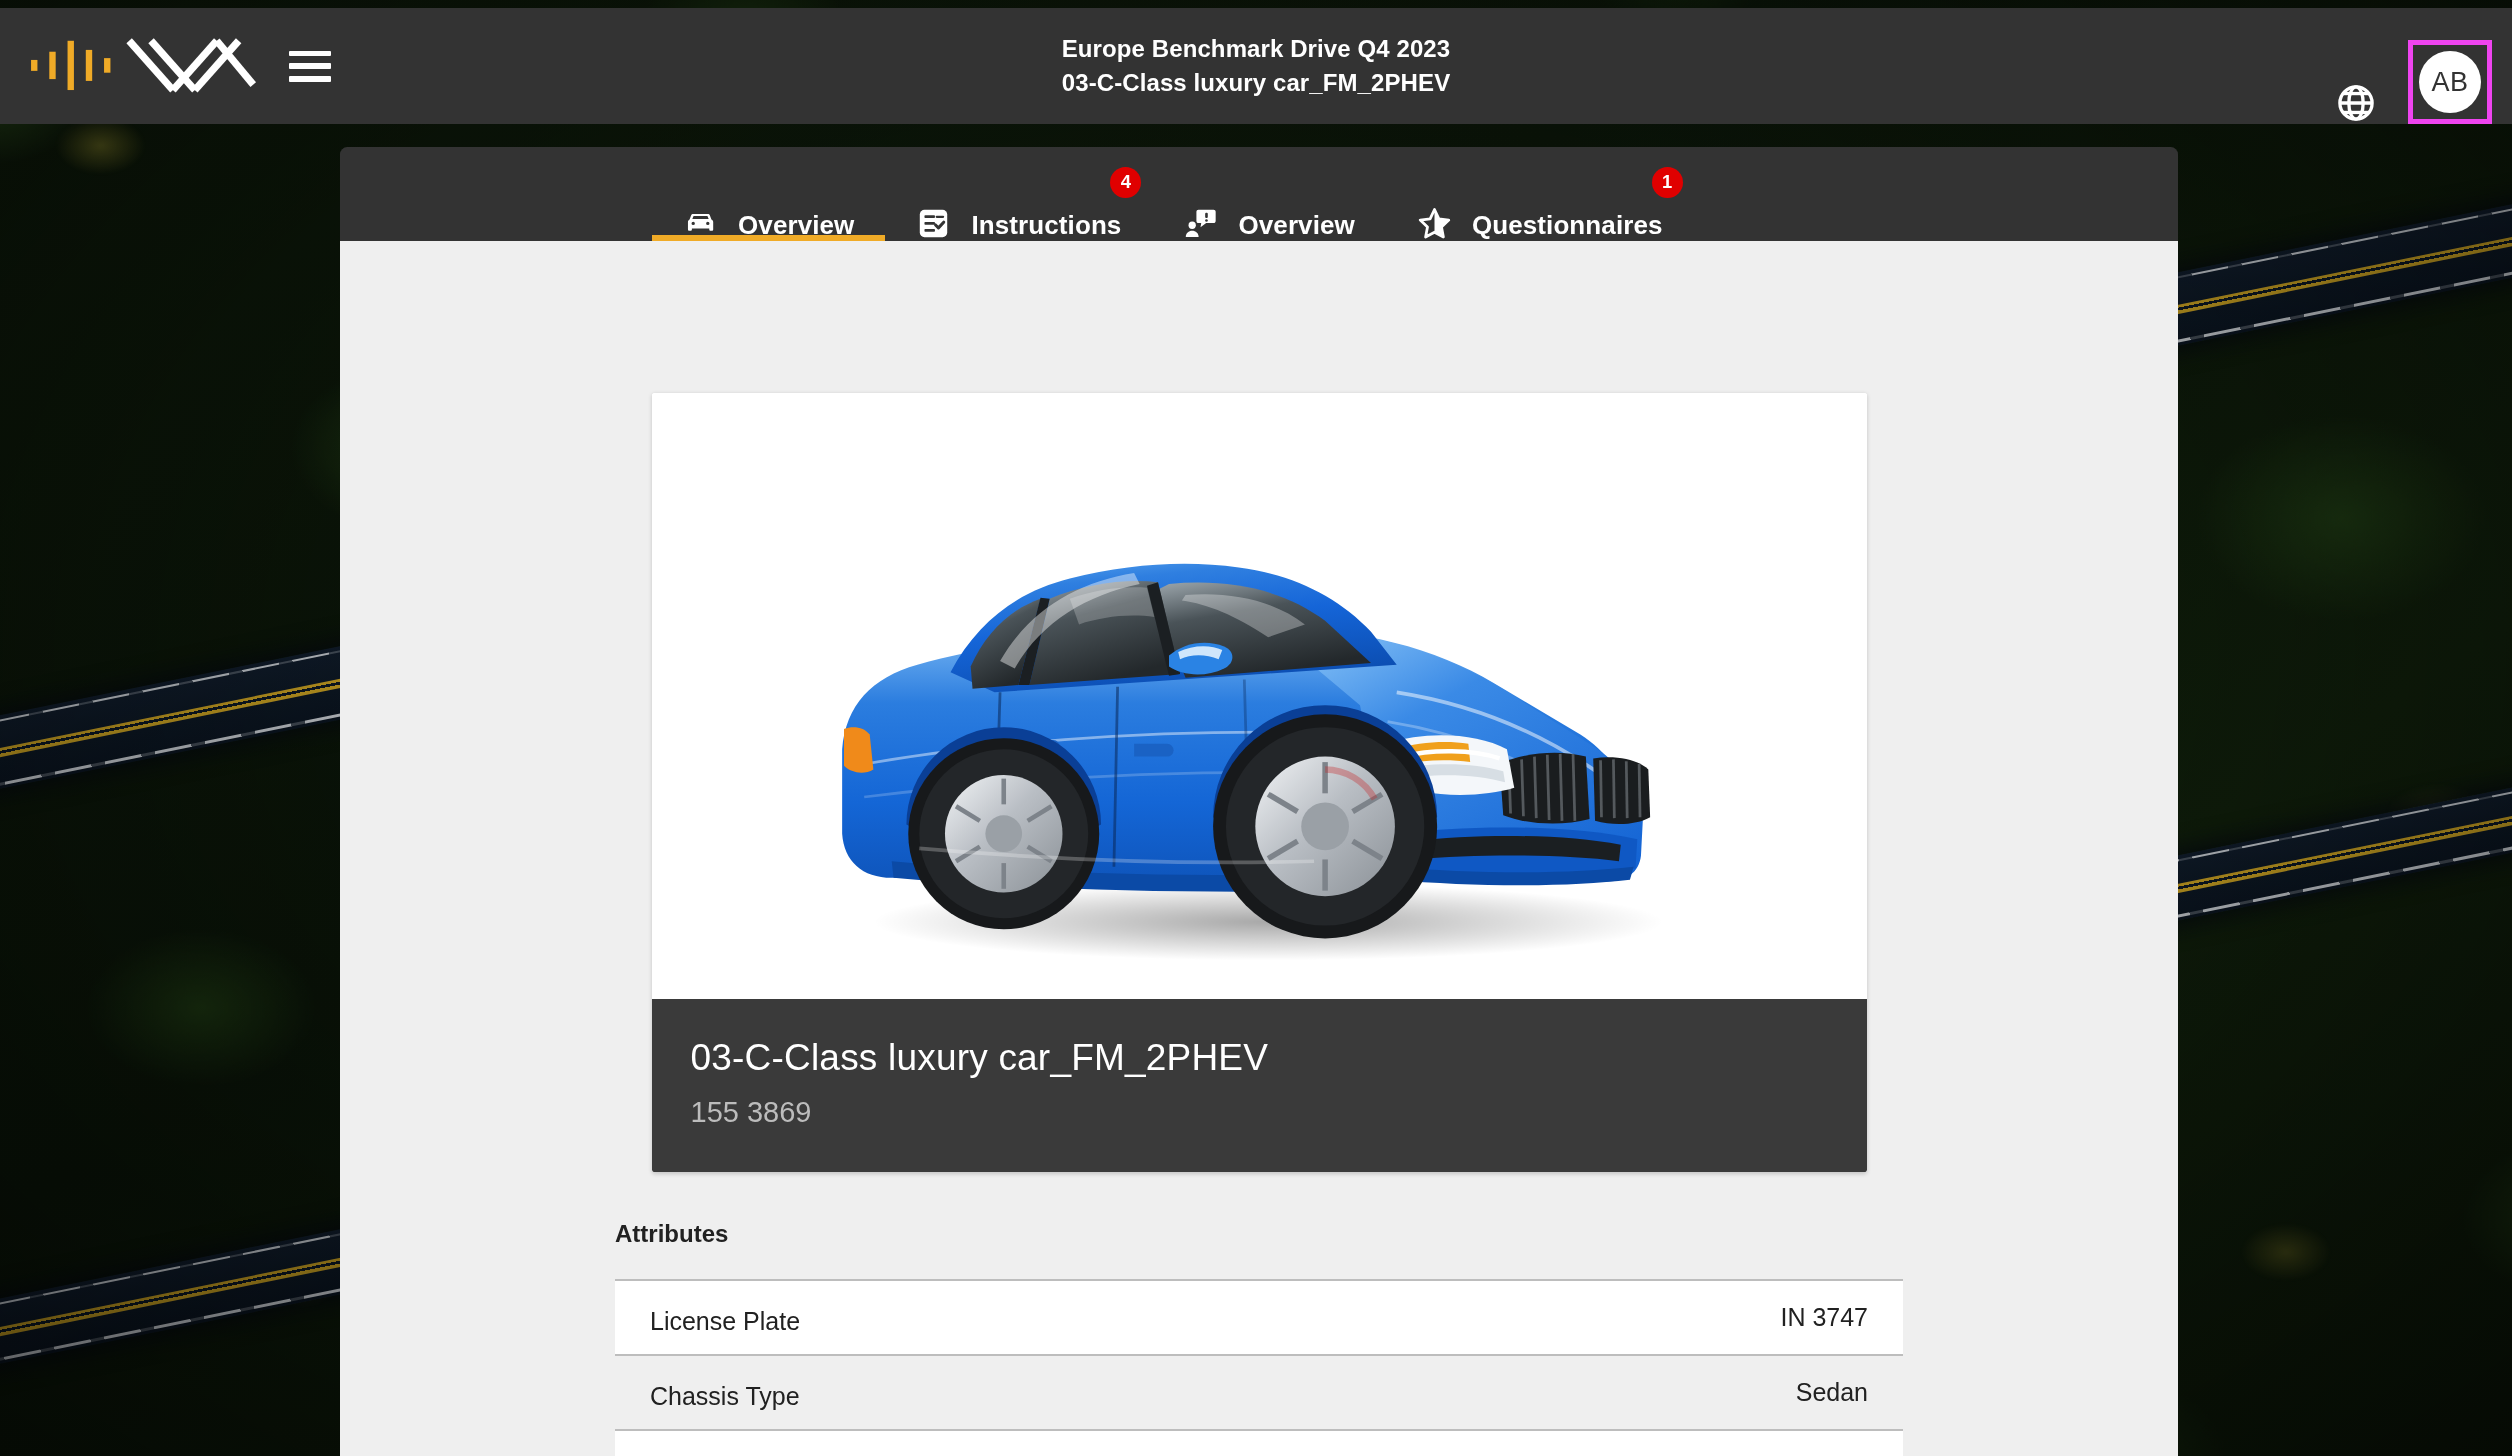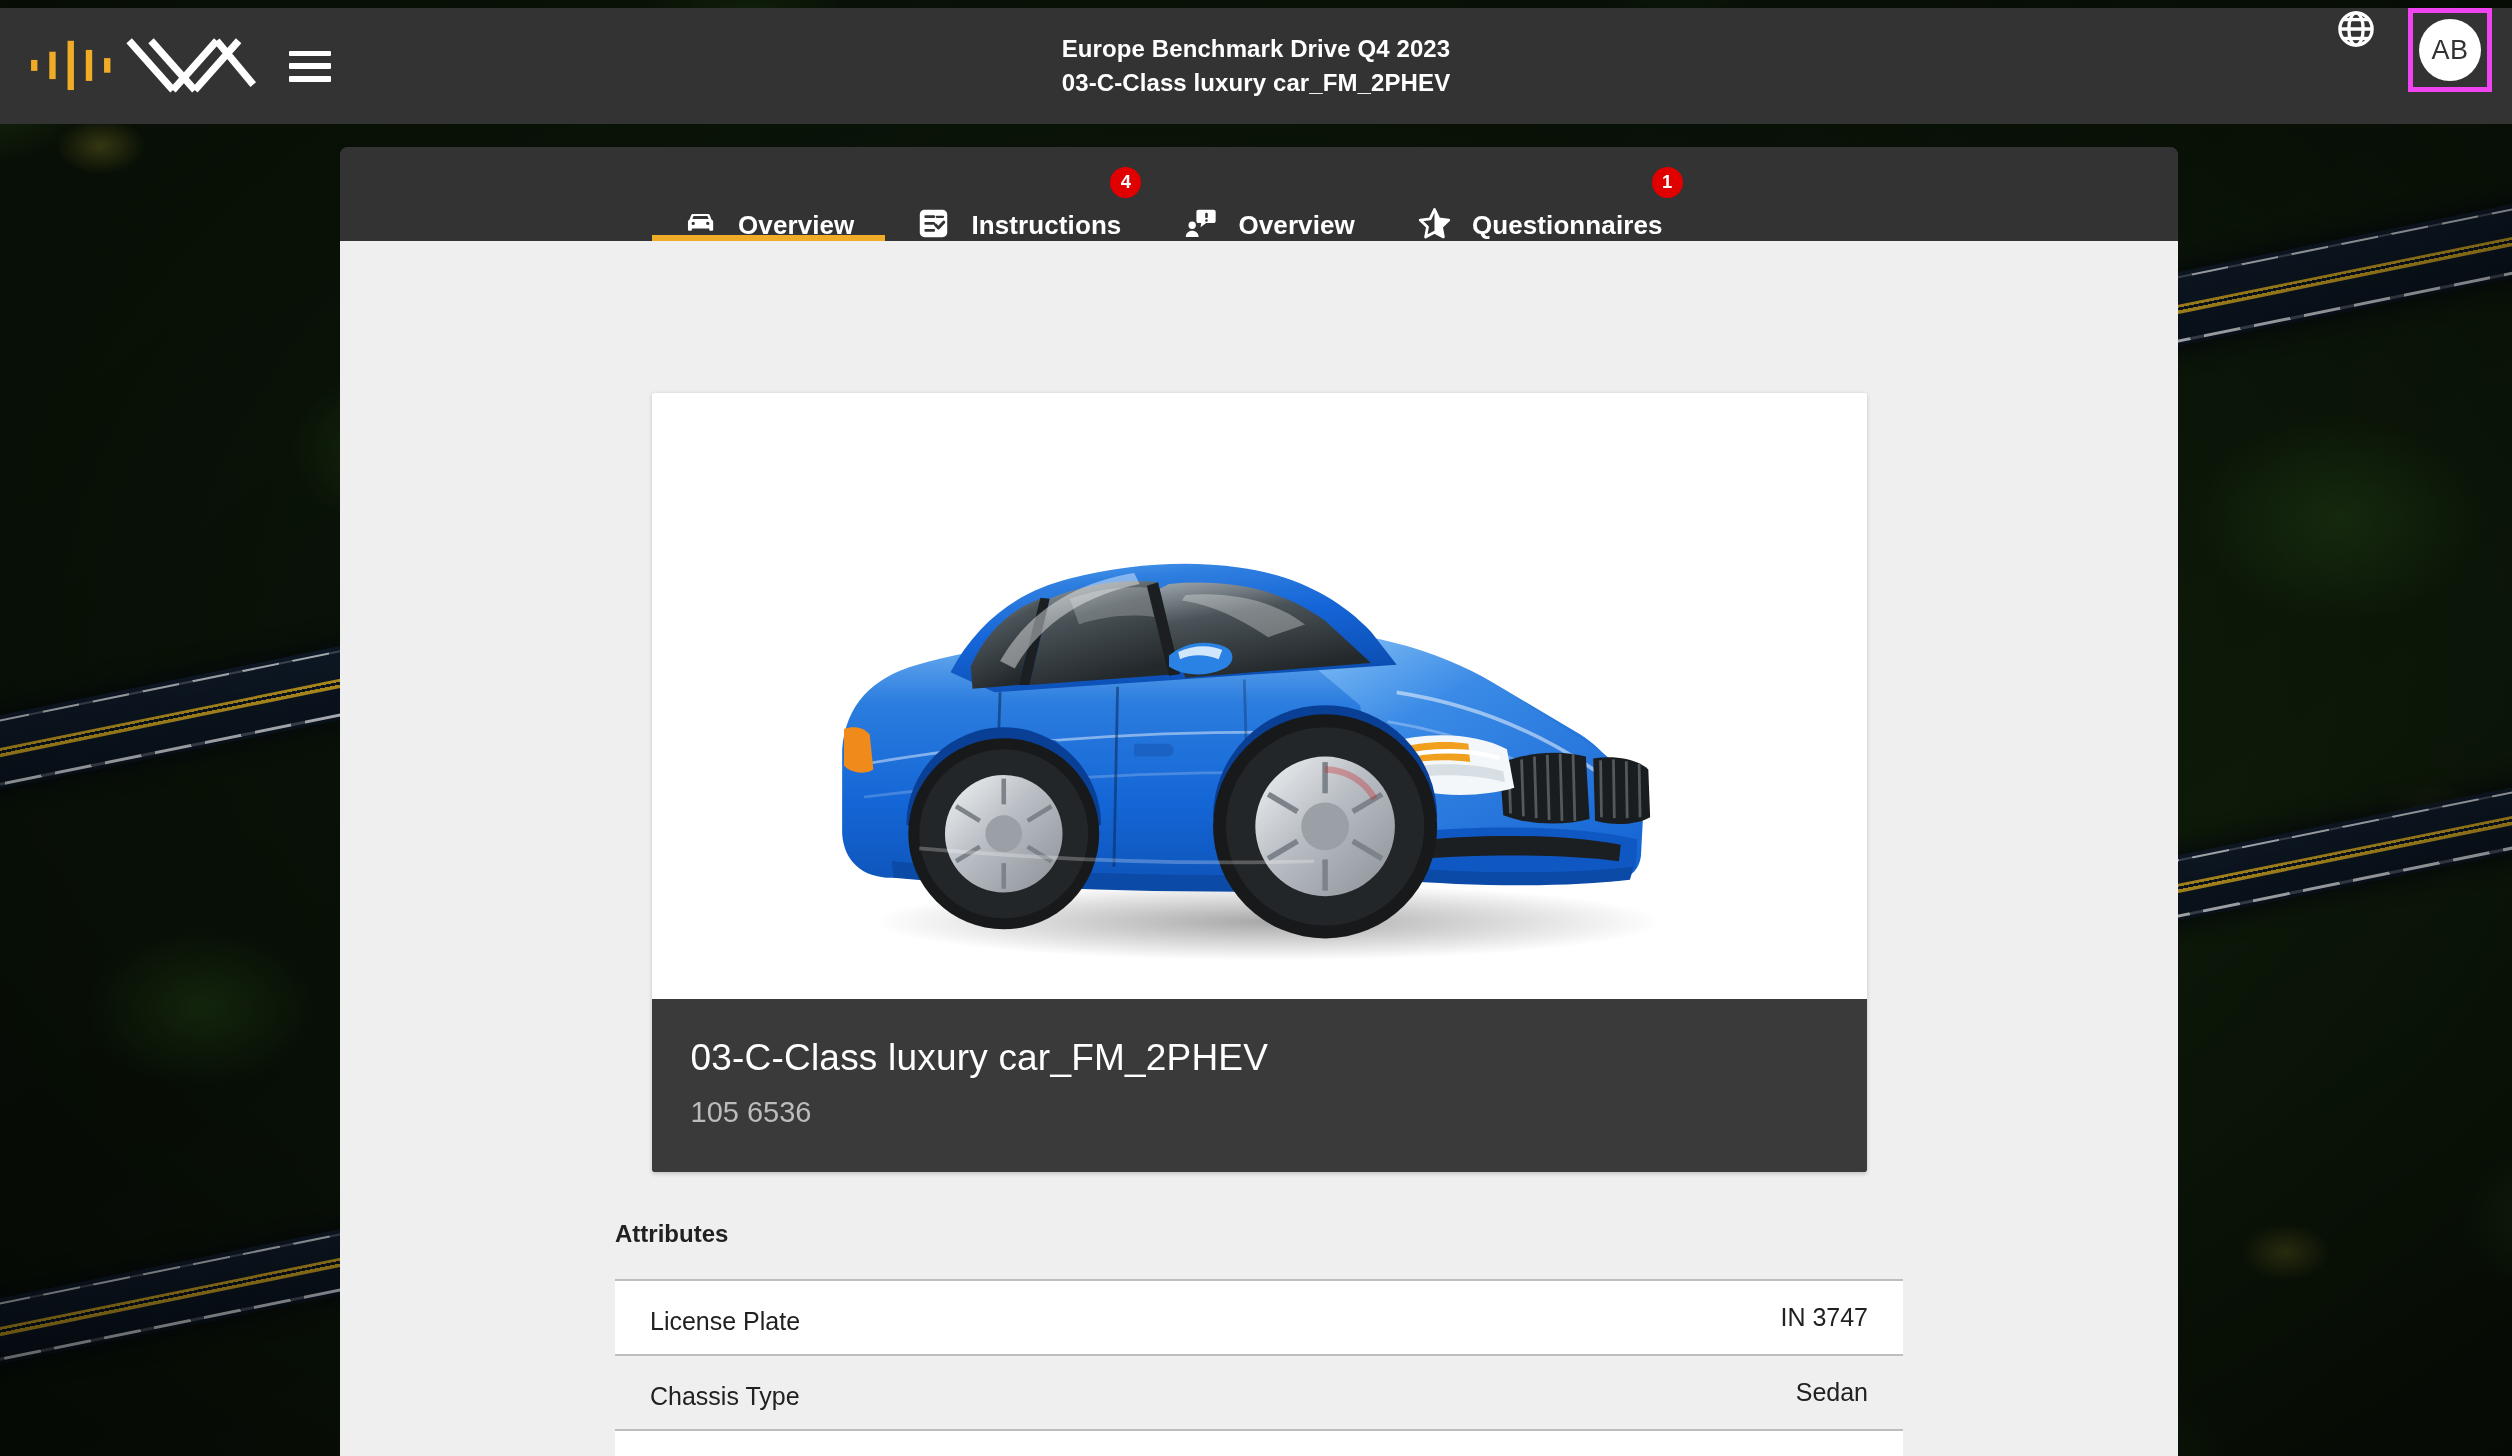--- a/index.html
+++ b/index.html
@@ -142,21 +142,21 @@
     line-height: 1.18;
     letter-spacing: 0.1px;
     white-space: nowrap;
   }
 
   #topbar-right {
     position: absolute;
     right: 20px; top: 0;
     height: 116px;
     display: flex;
-    align-items: flex-start;
+    align-items: flex-end;
     gap: 31px;
   }
   .globe-btn { cursor: pointer; display: flex; align-items: center; }
   .avatar-wrap {
     width: 84px; height: 84px;
     border: 5.5px solid #ef44f0;
     display: flex; align-items: center; justify-content: center;
     cursor: pointer;
   }
   .avatar {
@@ -581,21 +581,21 @@
             </g>
             <path d="M622 400 a62 62 0 0 1 54 32" stroke="#c7272c" stroke-width="7" fill="none" opacity=".35"></path>
           </g>
 
           <path d="M180 486 C320 498 470 504 610 500" stroke="rgba(255,255,255,.25)" stroke-width="4" fill="none"></path>
         </svg>
       </div>
 
       <div id="vehicle-caption">
         <div class="veh-title">03-C-Class luxury car_FM_2PHEV</div>
-        <div class="veh-sub">105 6536</div>
+        <div class="veh-sub">155 3869</div>
       </div>
     </div>
 
     <div id="attributes-section">
       <div id="attributes-title">Attributes</div>
       <div class="attr-list">
 
         <div class="attr-row odd">
           <span class="attr-key">License Plate</span>
           <span class="attr-val">IN 3747</span>

